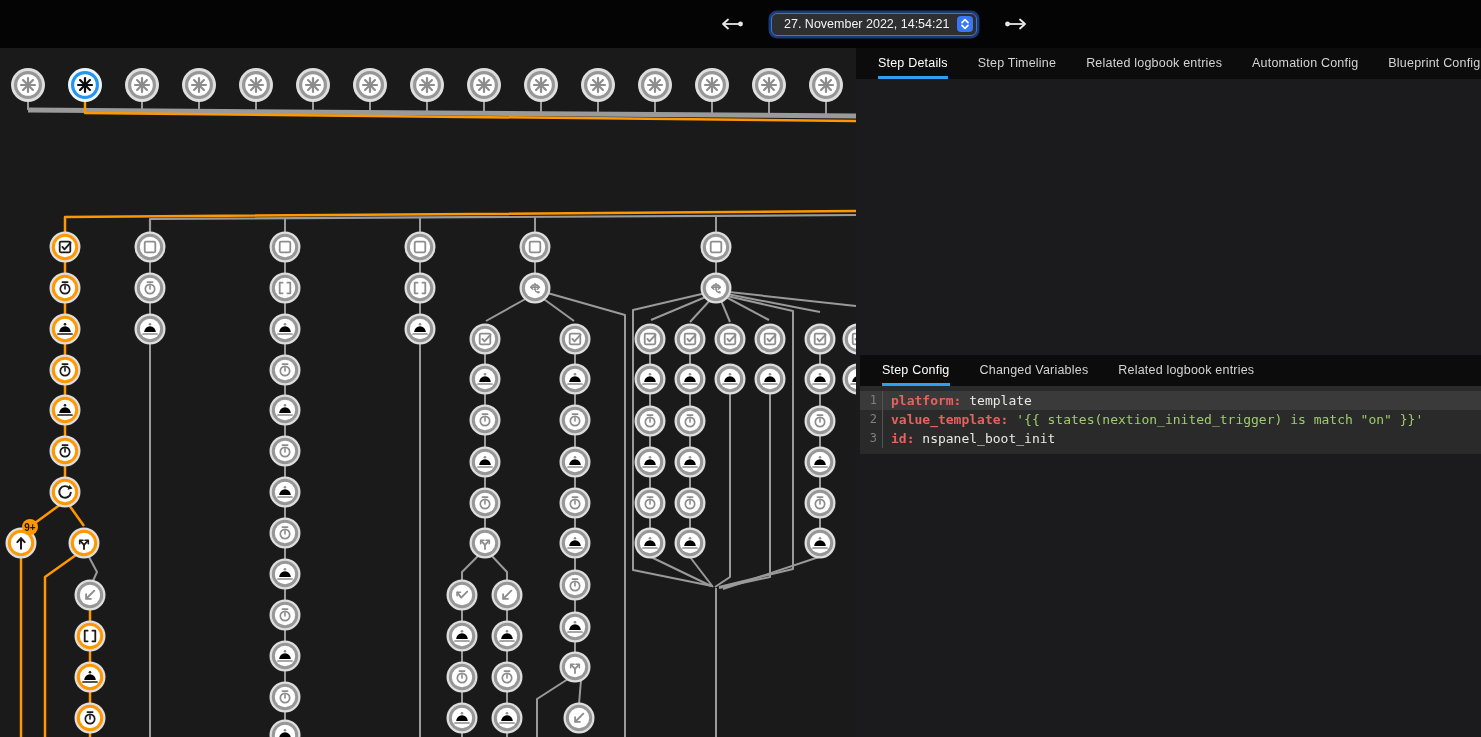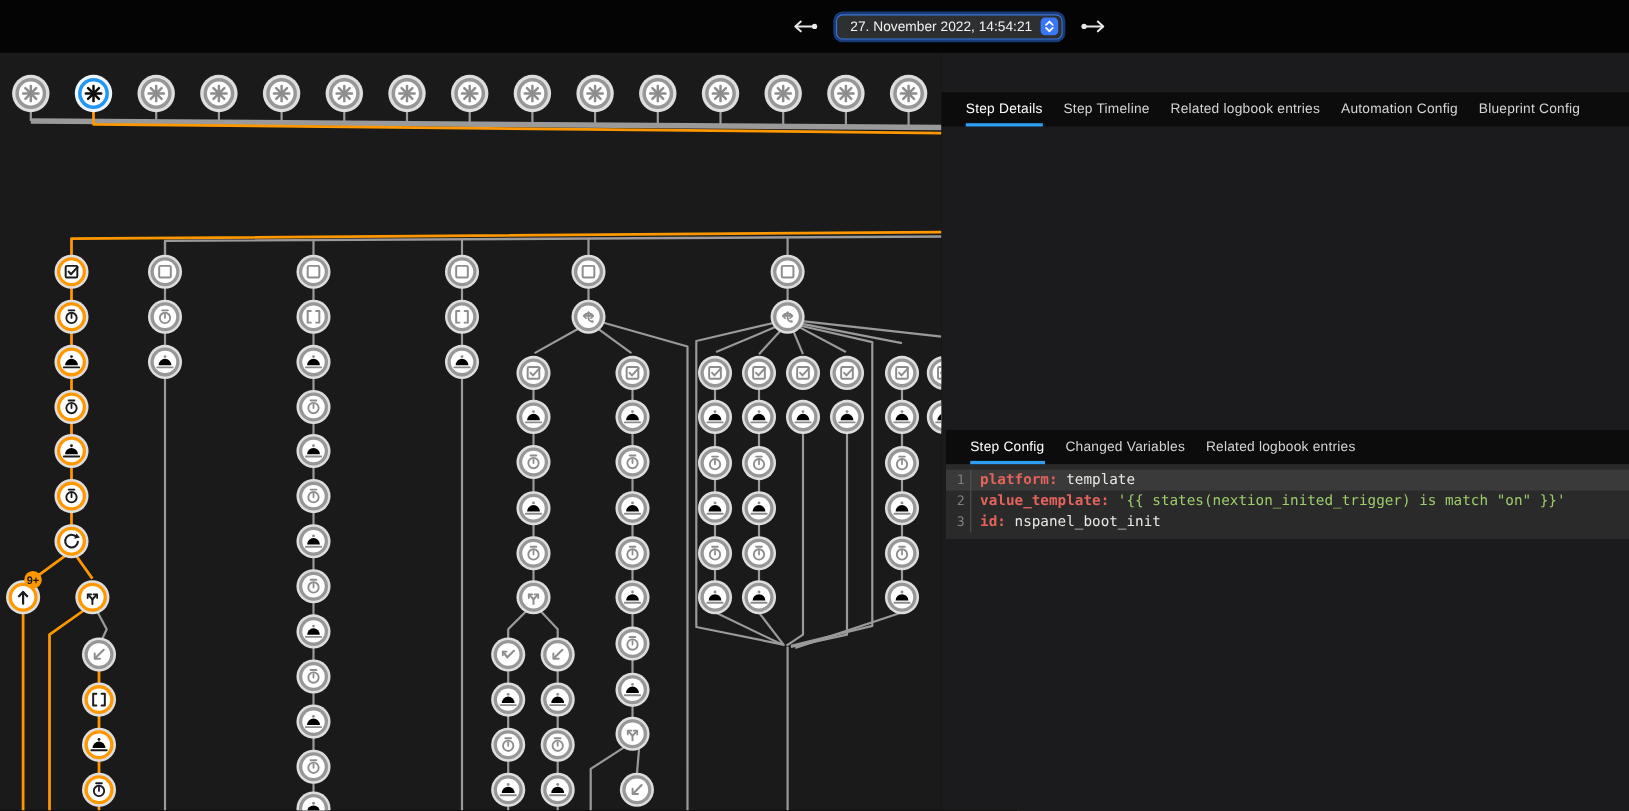--- a/index.html
+++ b/index.html
@@ -1,31 +1,31 @@
 <!DOCTYPE html>
 <html><head>
 <meta charset="utf-8">
 <style>
   html,body{margin:0;padding:0;background:#000;}
   #app{position:relative;width:1481px;height:737px;overflow:hidden;
        font-family:"Liberation Sans",sans-serif;background:#161616;}
   
   .header{position:absolute;top:0;left:0;width:100%;height:48px;background:#040404;}
-  .header-controls{position:absolute;left:718px;top:0;height:48px;display:flex;align-items:center;gap:14px;}
+  .header-controls{position:absolute;left:718px;top:0;height:48px;display:flex;align-items:center;gap:25px;}
   .nav-arrow{background:none;border:none;padding:2px;cursor:pointer;display:flex;align-items:center;}
   .date-select{display:flex;align-items:center;gap:8px;height:21px;padding:0 3px 0 12px;
       background:#2e2f31;border:1.5px solid #3a76d8;border-radius:6px;
       box-shadow:0 0 0 2.5px rgba(41,103,214,.55);cursor:pointer;}
   .date-select .val{color:#f2f2f2;font-size:12.5px;white-space:nowrap;}
   .stepper{width:16px;height:16px;border-radius:4px;background:#3878f6;display:flex;align-items:center;justify-content:center;}
   
   .graph{position:absolute;top:48px;left:0;width:856px;height:689px;background:#1a1a1a;overflow:hidden;}
   
   .panel{position:absolute;top:48px;left:856px;width:625px;height:689px;background:#1b1b1d;}
-  .tabbar{display:flex;gap:19px;padding:0 22px;height:31px;background:#0c0c0c;align-items:stretch;margin-top:36px;}
+  .tabbar{display:flex;gap:30px;padding:0 22px;height:31px;background:#0c0c0c;align-items:stretch;}
   .tab{display:flex;align-items:center;font-size:12.5px;color:#d4d4d4;letter-spacing:.2px;
        border-bottom:3px solid transparent;padding-top:2px;cursor:pointer;white-space:nowrap;}
   .tab.active{color:#fff;border-bottom-color:#2ba0f5;}
   .executed{margin:23px 22px;color:#e9e9e9;font-size:14px;}
   .subpanel{position:absolute;top:307px;left:4px;right:0;}
   .code{background:#2a2a2a;padding:5px 0 6px 0;font-family:"DejaVu Sans Mono",monospace;font-size:13px;line-height:19px;}
   .crow{display:flex;}
   .crow.active{background:#3a3a3a;}
   .ln{width:17px;text-align:right;color:#7f7f7f;font-size:12px;padding-right:5px;flex:none;}
   .lc{border-left:1px solid #525252;padding-left:8px;flex:1;white-space:pre;color:#e9e9e4;}

